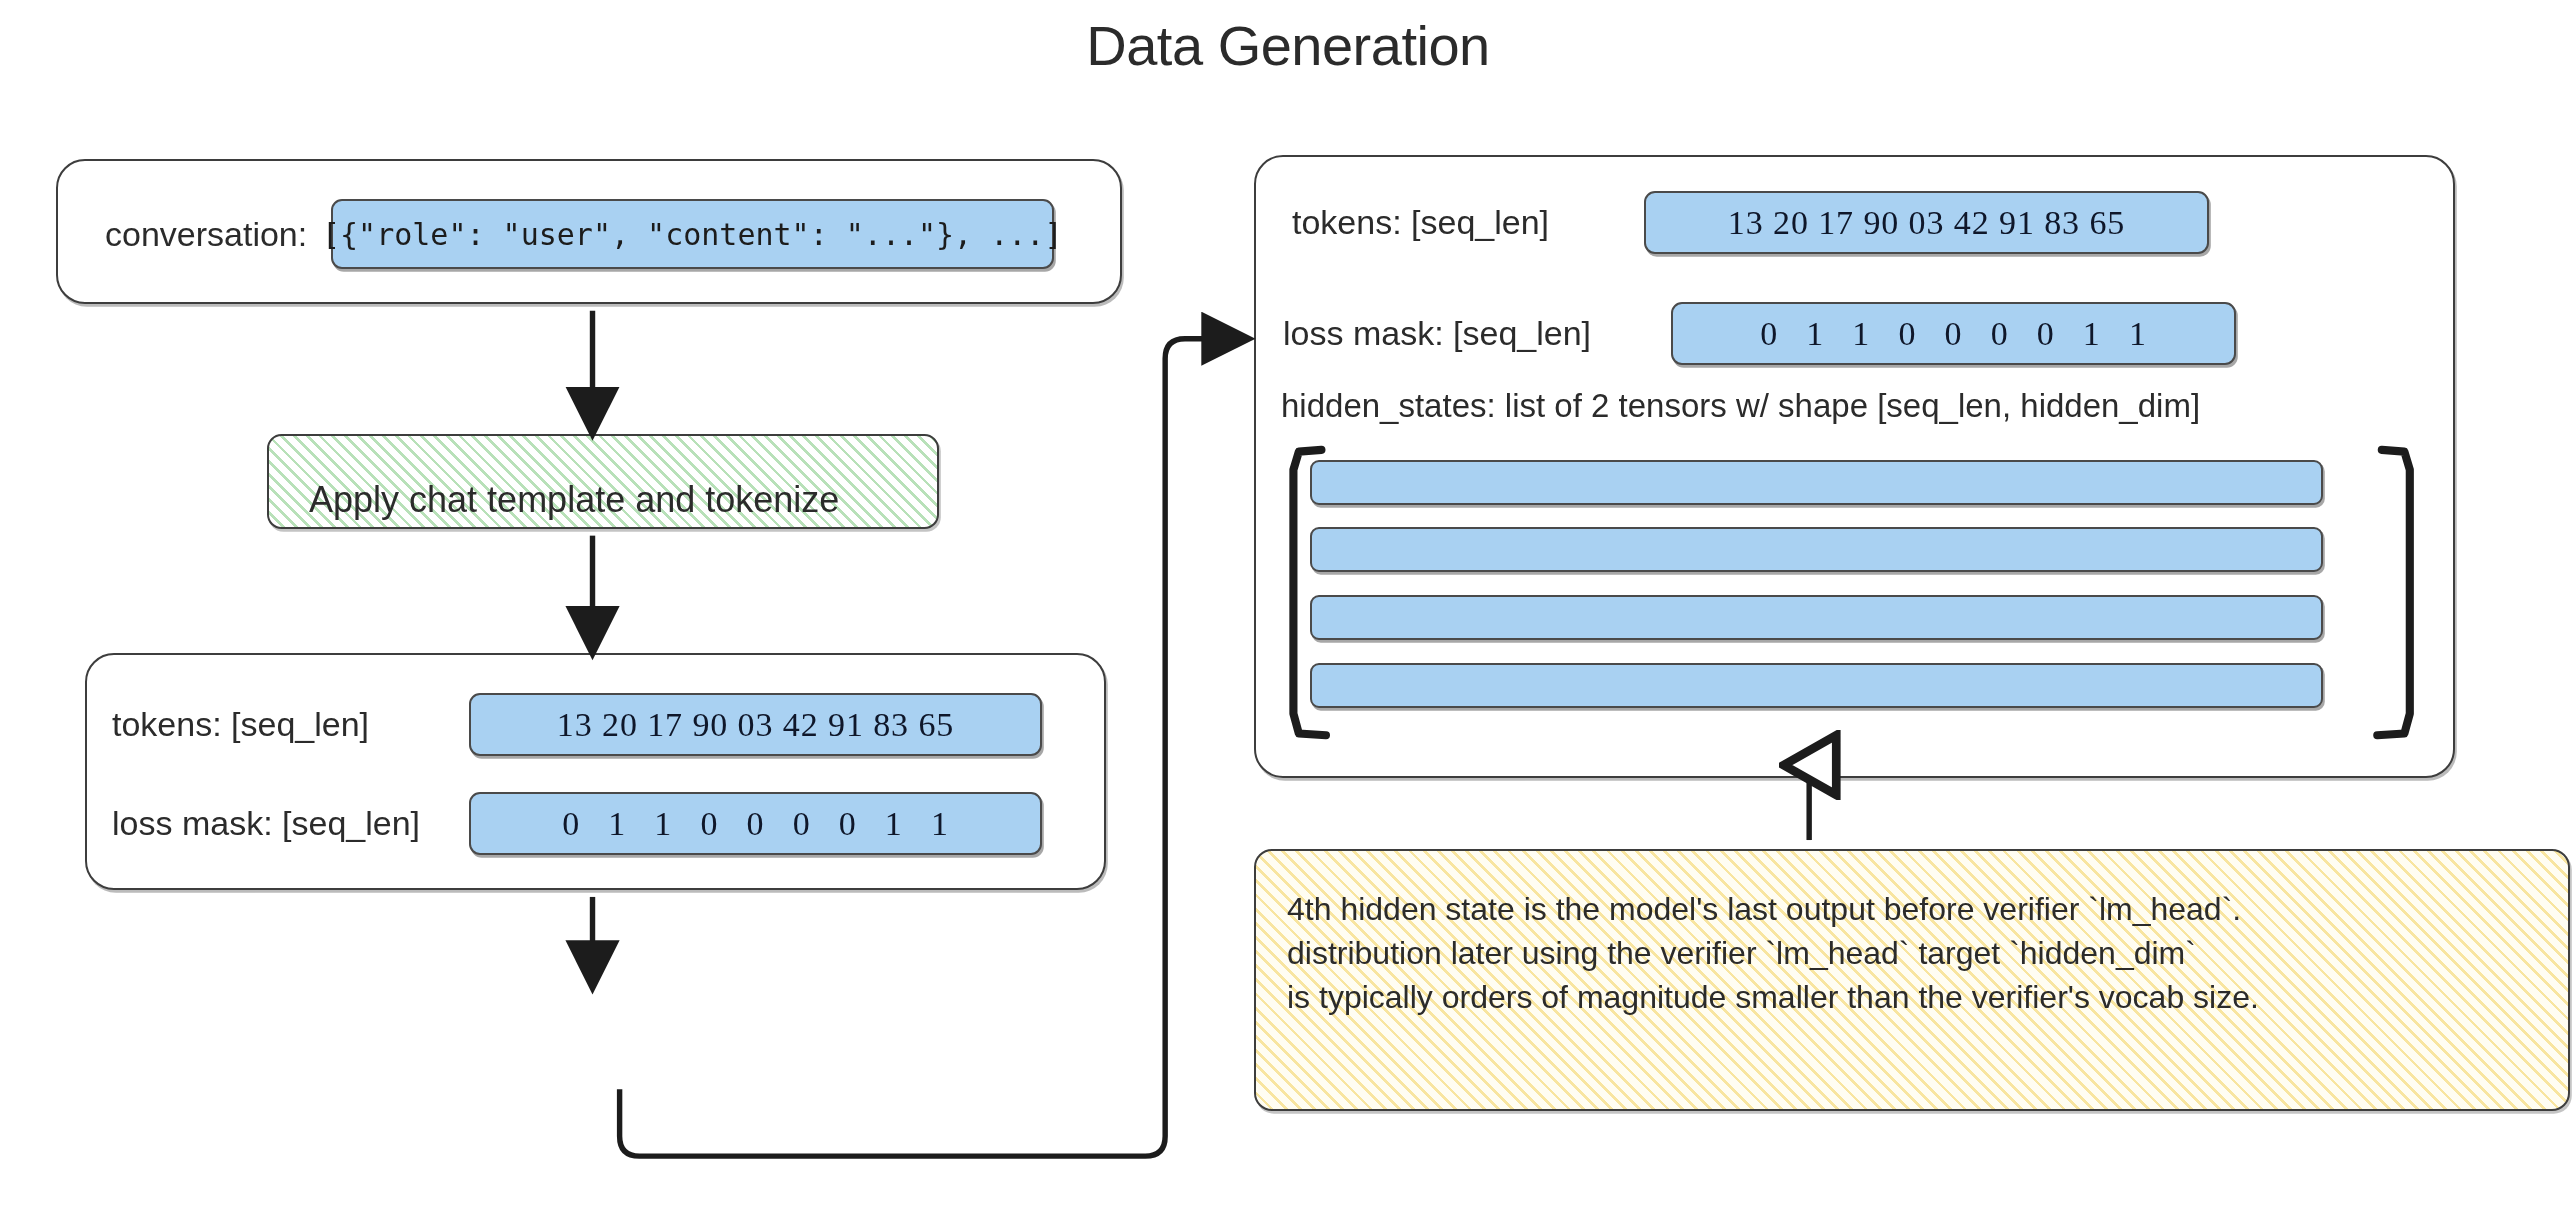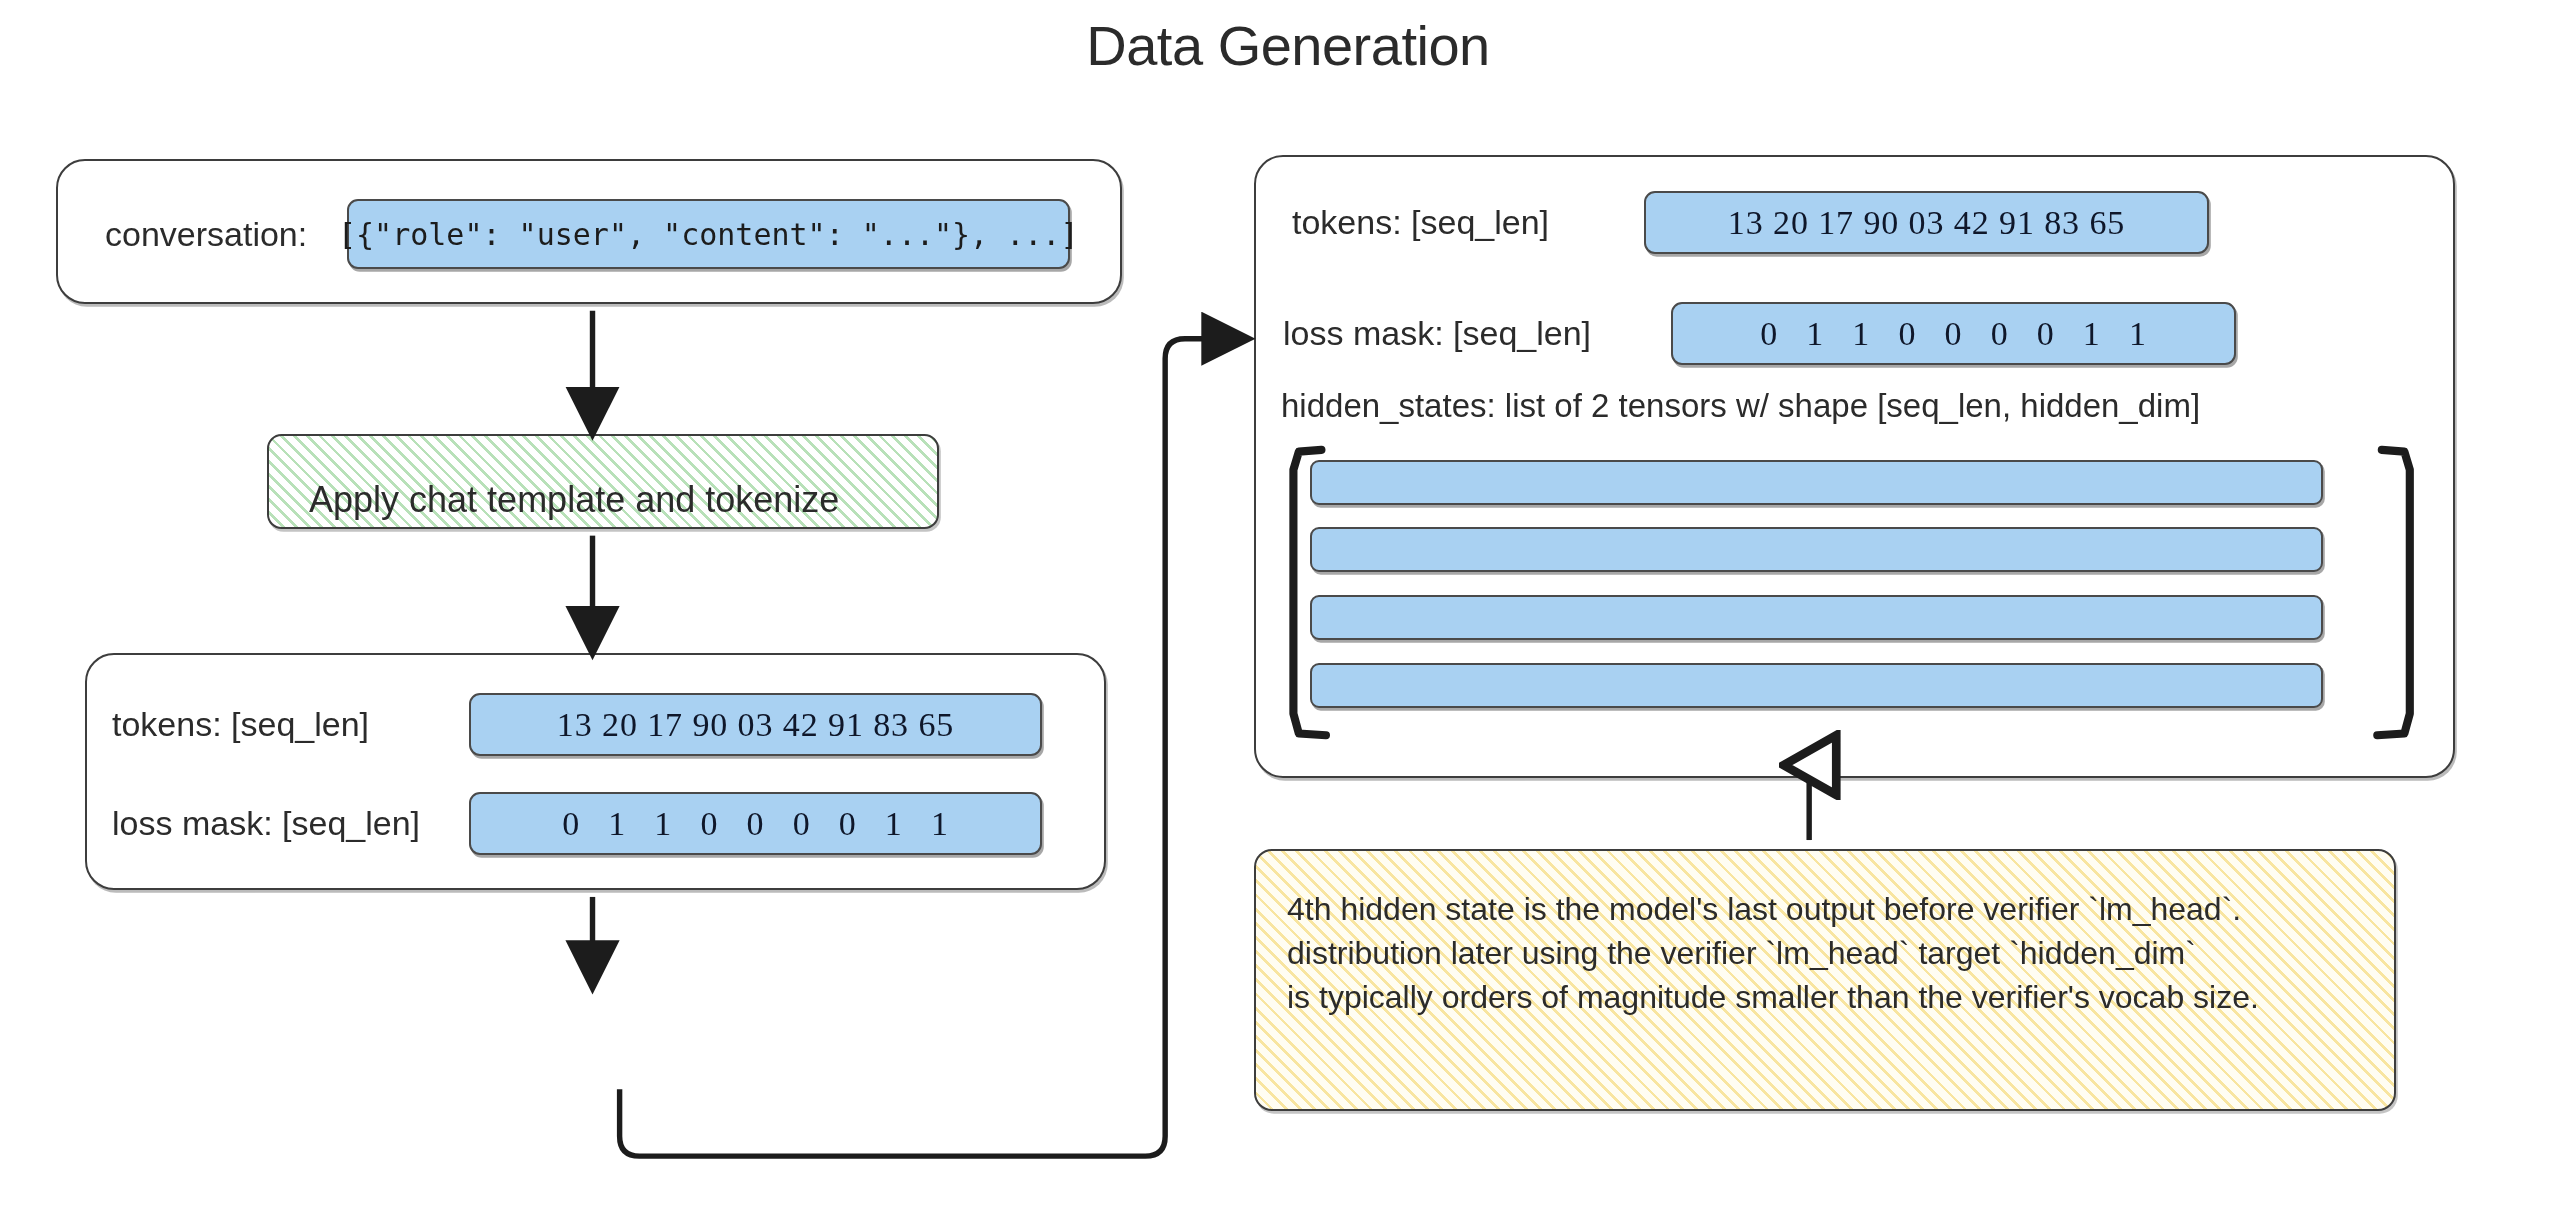--- a/index.html
+++ b/index.html
@@ -148,21 +148,21 @@
   }
 </style>
 </head>
 <body>
 
 <div id="canvas">
 
   <div id="diagram-title">Data Generation</div>
 
   <div class="panel" style="left:56px; top:159px; width:1066px; height:145px;">
-    <div class="field-row" style="left:47px; top:38px;gap:16px;">
+    <div class="field-row" style="left:47px; top:38px;">
       <span class="field-label">conversation:</span>
       <span class="value-chip" style="margin-left:23.5px; width:723px; height:70px;">
         <span class="mono-strip">[{"role": "user", "content": "..."}, ...]</span>
       </span>
     </div>
   </div>
 
   <div class="proc-box" style="left:267px; top:434px; width:672px; height:95px;">
     <span class="proc-label">Apply chat template and tokenize</span>
   </div>
@@ -200,21 +200,21 @@
     </div>
 
     <div class="free-label" style="left:25px; top:230px;">hidden_states: list of 2 tensors w/ shape [seq_len, hidden_dim]</div>
 
     <div class="tensor-bar" style="left:54px; top:303px; width:1013px; height:45px;"></div>
     <div class="tensor-bar" style="left:54px; top:370px; width:1013px; height:45px;"></div>
     <div class="tensor-bar" style="left:54px; top:438px; width:1013px; height:45px;"></div>
     <div class="tensor-bar" style="left:54px; top:506px; width:1013px; height:45px;"></div>
   </div>
 
-  <div class="note-box" style="left:1254px; top:849px; width:1142px; height:262px;">
+  <div class="note-box" style="left:1254px; top:849px; width:1316px; height:262px;">
     <div class="note-line">4th hidden state is the model's last output before verifier `lm_head`.</div>
     <div class="note-line">distribution later using the verifier `lm_head` target `hidden_dim`</div>
     <div class="note-line">is typically orders of magnitude smaller than the verifier's vocab size.</div>
   </div>
 
   <svg id="edges" viewBox="0 0 2852 1344">
     <defs>
       <marker id="arrow-solid" markerWidth="12" markerHeight="12" refX="7" refY="5" orient="auto" markerUnits="strokeWidth">
         <path d="M0,0 L10,5 L0,10 z" fill="#1c1c1c"></path>
       </marker>

